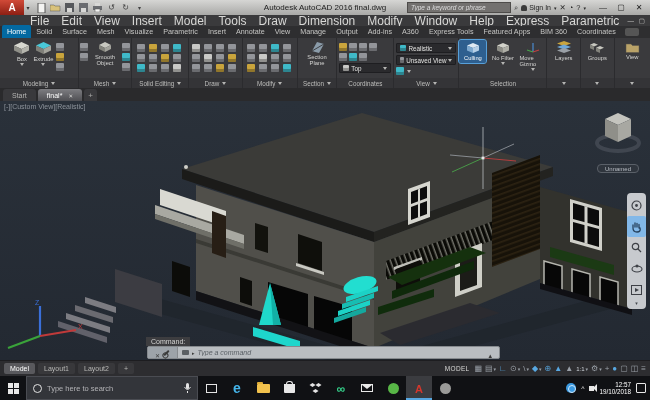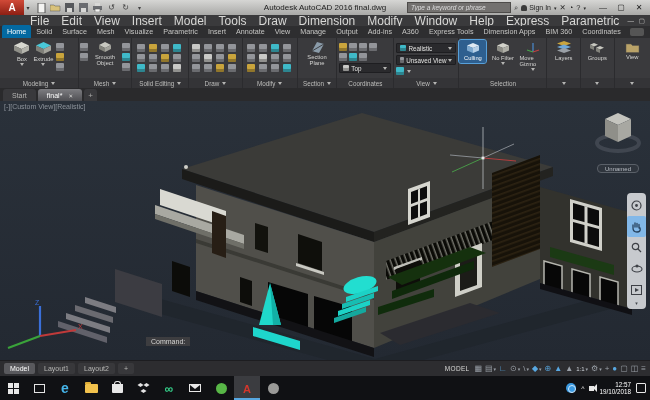--- a/index.html
+++ b/index.html
@@ -222,21 +222,21 @@
     <span class="rt">Visualize</span>
     <span class="rt">Parametric</span>
     <span class="rt">Insert</span>
     <span class="rt">Annotate</span>
     <span class="rt">View</span>
     <span class="rt">Manage</span>
     <span class="rt">Output</span>
     <span class="rt">Add-ins</span>
     <span class="rt">A360</span>
     <span class="rt">Express Tools</span>
-    <span class="rt">Dimension Apps</span>
+    <span class="rt">Featured Apps</span>
     <span class="rt">BIM 360</span>
     <span class="rt">Coordinates</span>
     <span class="rec"></span>
   </div>
 
   <div id="ribbon" class="abs">
     <div class="panel" style="width:80px">
       <div class="pc">
         <div class="bigbtn">
           <svg width="17" height="14">
@@ -660,20 +660,32 @@
       <div class="nav-cell">
           <svg width="11" height="10">
             <rect x="0.5" y="0.5" width="10" height="9" fill="none" stroke="#3d4046"></rect>
             <polygon points="4,3 8,5 4,7" fill="#3d4046"></polygon>
           </svg>
         </div>
       <div class="nav-foot">▾</div>
     </div>
 
     <div class="cmdtag">Command:</div>
+    <div class="cmdbar">
+      <div class="cmdgrip">
+        <span class="cmdx"></span>
+        <span class="wrench"></span>
+      </div>
+      <div class="cmdfield">
+        <span class="kbico"></span>
+        <span style="font-size:5px;color:#3c3c3c">▸</span>
+        <input class="cmdinput" placeholder="Type a command" style="">
+        <span class="cmdup"></span>
+      </div>
+    </div>
   </div>
 
   <div id="statusbar" class="abs">
     <div class="ltab on">Model</div>
     <div class="ltab">Layout1</div>
     <div class="ltab">Layout2</div>
     <div class="ltab">+</div>
     <div class="sbspace"></div>
     <span class="sb-model">MODEL</span>
     <span class="si g-grid"></span>
@@ -702,20 +714,29 @@
 
   <div id="taskbar" class="abs">
     <div class="tcell">
         <span class="winflag">
           <i></i>
           <i></i>
           <i></i>
           <i></i>
         </span>
       </div>
+    <div class="tsearch">
+      <span class="tsr"></span>
+      <input placeholder="Type here to search" style="">
+      <svg width="7" height="10">
+          <rect x="2" y="0" width="3" height="6" rx="1.5" fill="#e4e4e4"></rect>
+          <path d="M0.5,4 q3,5 6,0" fill="none" stroke="#e4e4e4" stroke-width="1"></path>
+          <line x1="3.5" y1="8" x2="3.5" y2="10" stroke="#e4e4e4" stroke-width="1"></line>
+        </svg>
+    </div>
     <div class="tcell">
         <span class="tviewico"></span>
       </div>
     <div class="tcell">
         <span class="tb-edge"></span>
       </div>
     <div class="tcell">
         <span class="folder"></span>
       </div>
     <div class="tcell">

